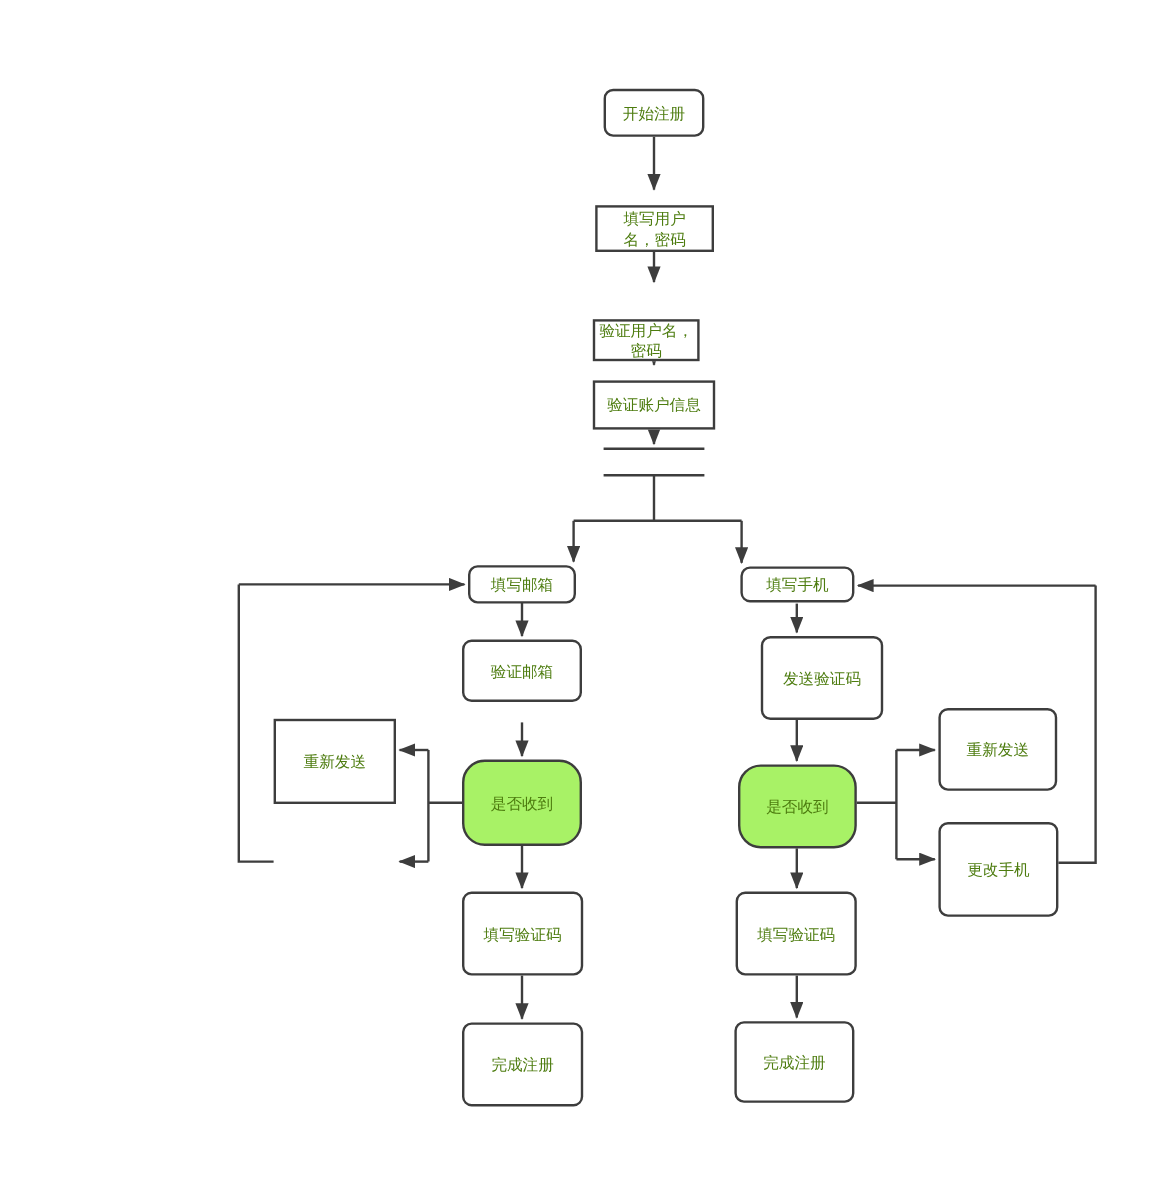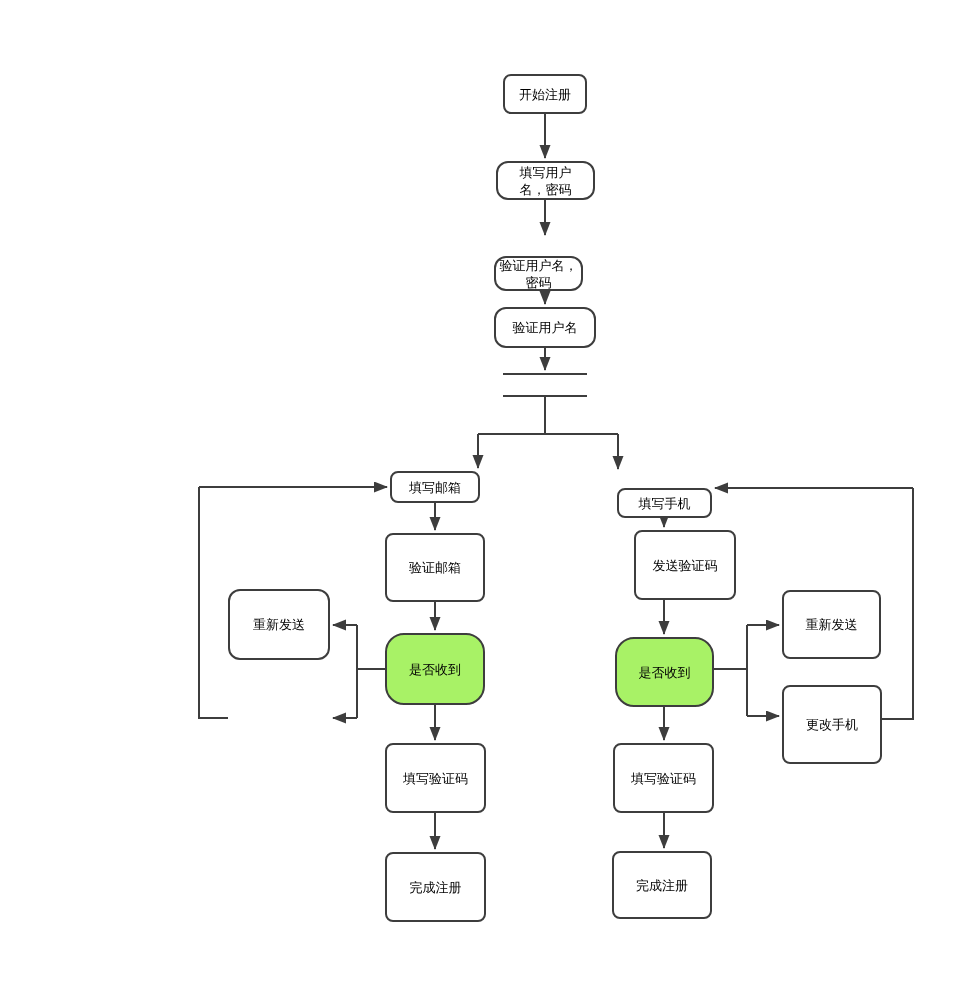--- a/index.html
+++ b/index.html
@@ -20,31 +20,31 @@
     left: 0;
     top: 0;
     width: 973px;
     height: 983px;
   }
   .node {
     position: absolute;
     box-sizing: border-box;
     border: 2px solid #3d3d3d;
     background: #ffffff;
-    color: #000000;
+    color: #4d7c0f;
     font-size: 13px;
     line-height: 17px;
     display: flex;
     align-items: center;
     justify-content: center;
     text-align: center;
     white-space: pre-line;
   }
   .rounded { border-radius: 8px; }
-  .sharp   { border-radius: 12px; }
+  .sharp   { border-radius: 0; margin-top: 10px; }
   .green   { background: #a8f266; border-radius: 19px; }
 </style>
 </head>
 <body>
 
 <div id="canvas">
 
   <svg id="edges" xmlns="http://www.w3.org/2000/svg">
     <defs>
       <marker id="arrow" markerUnits="userSpaceOnUse" markerWidth="16" markerHeight="13" refX="13" refY="5.5" orient="auto">
@@ -89,30 +89,30 @@
       <path d="M882,719 L913,719 L913,488"></path>
       <line x1="913" y1="488" x2="715" y2="488" marker-end="url(#arrow)"></line>
     </g>
   </svg>
 
   <div class="node rounded" style="left:503px;top:74px;width:84px;height:40px">开始注册</div>
   <div class="node sharp" style="left:496px;top:161px;width:99px;height:39px">填写用户
 名，密码</div>
   <div class="node sharp" style="left:494px;top:256px;width:89px;height:35px">验证用户名，
 密码</div>
-  <div class="node sharp" style="left:494px;top:307px;width:102px;height:41px">验证用户名</div>
+  <div class="node sharp" style="left:494px;top:307px;width:102px;height:41px">验证账户信息</div>
 
   <div class="node rounded" style="left:390px;top:471px;width:90px;height:32px">填写邮箱</div>
-  <div class="node rounded" style="left:385px;top:533px;width:100px;height:69px">验证邮箱</div>
+  <div class="node rounded" style="left:385px;top:533px;width:100px;height:52px">验证邮箱</div>
   <div class="node rounded green" style="left:385px;top:633px;width:100px;height:72px">是否收到</div>
   <div class="node sharp" style="left:228px;top:589px;width:102px;height:71px">重新发送</div>
   <div class="node rounded" style="left:385px;top:743px;width:101px;height:70px">填写验证码</div>
   <div class="node rounded" style="left:385px;top:852px;width:101px;height:70px">完成注册</div>
 
-  <div class="node rounded" style="left:617px;top:488px;width:95px;height:30px">填写手机</div>
+  <div class="node rounded" style="left:617px;top:472px;width:95px;height:30px">填写手机</div>
   <div class="node rounded" style="left:634px;top:530px;width:102px;height:70px">发送验证码</div>
   <div class="node rounded green" style="left:615px;top:637px;width:99px;height:70px">是否收到</div>
   <div class="node rounded" style="left:782px;top:590px;width:99px;height:69px">重新发送</div>
   <div class="node rounded" style="left:782px;top:685px;width:100px;height:79px">更改手机</div>
   <div class="node rounded" style="left:613px;top:743px;width:101px;height:70px">填写验证码</div>
   <div class="node rounded" style="left:612px;top:851px;width:100px;height:68px">完成注册</div>
 
 </div>
 
 </body></html>

